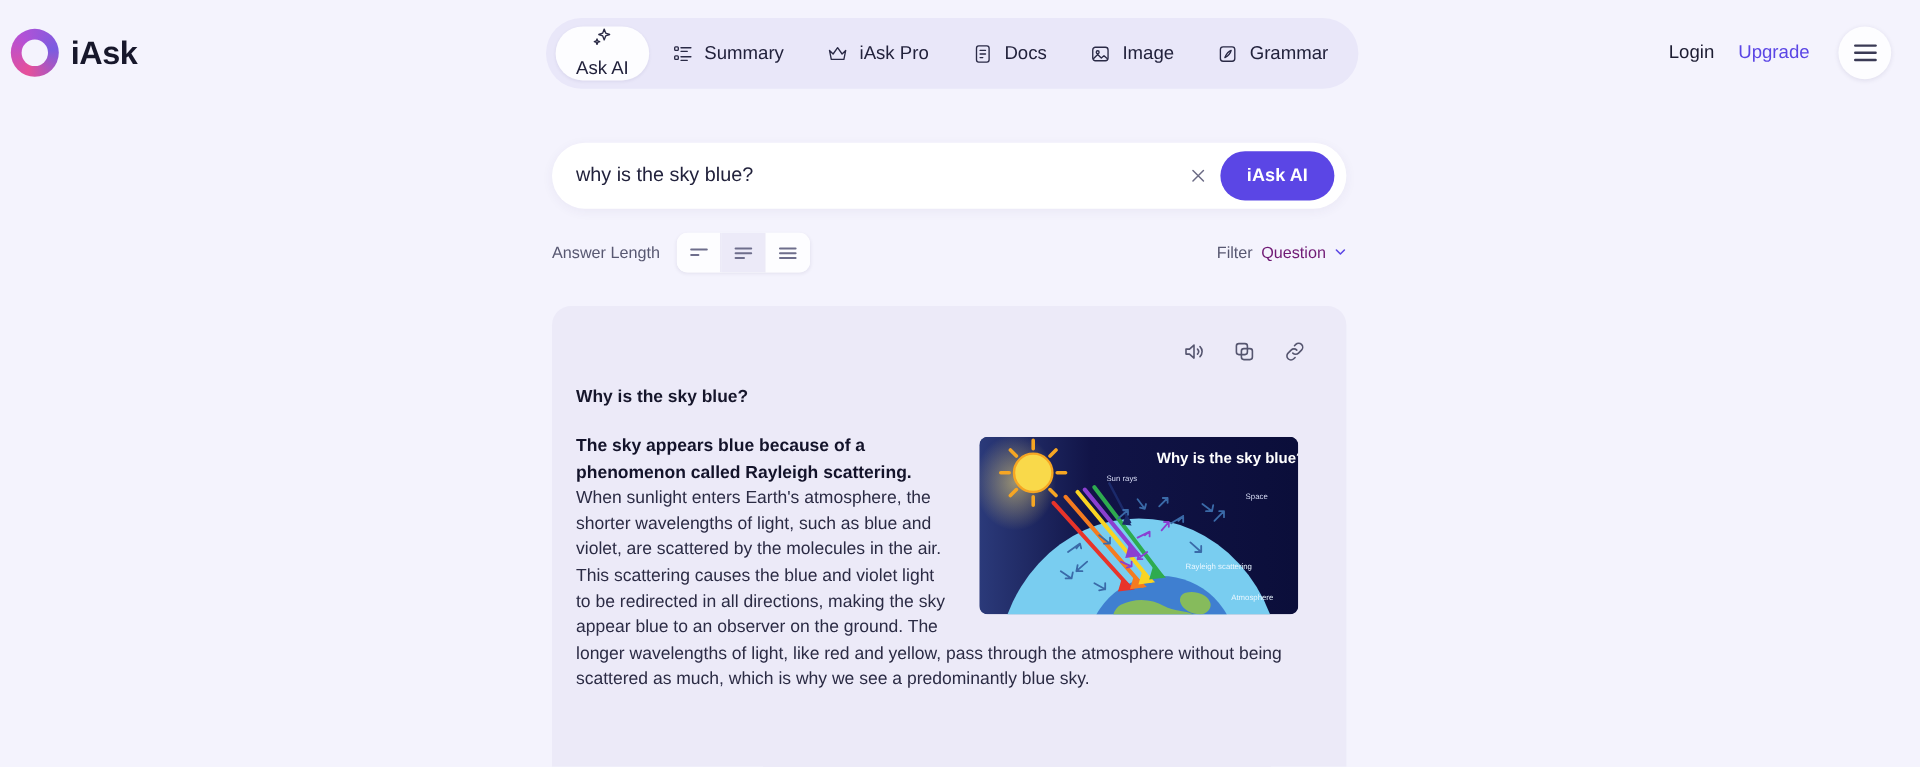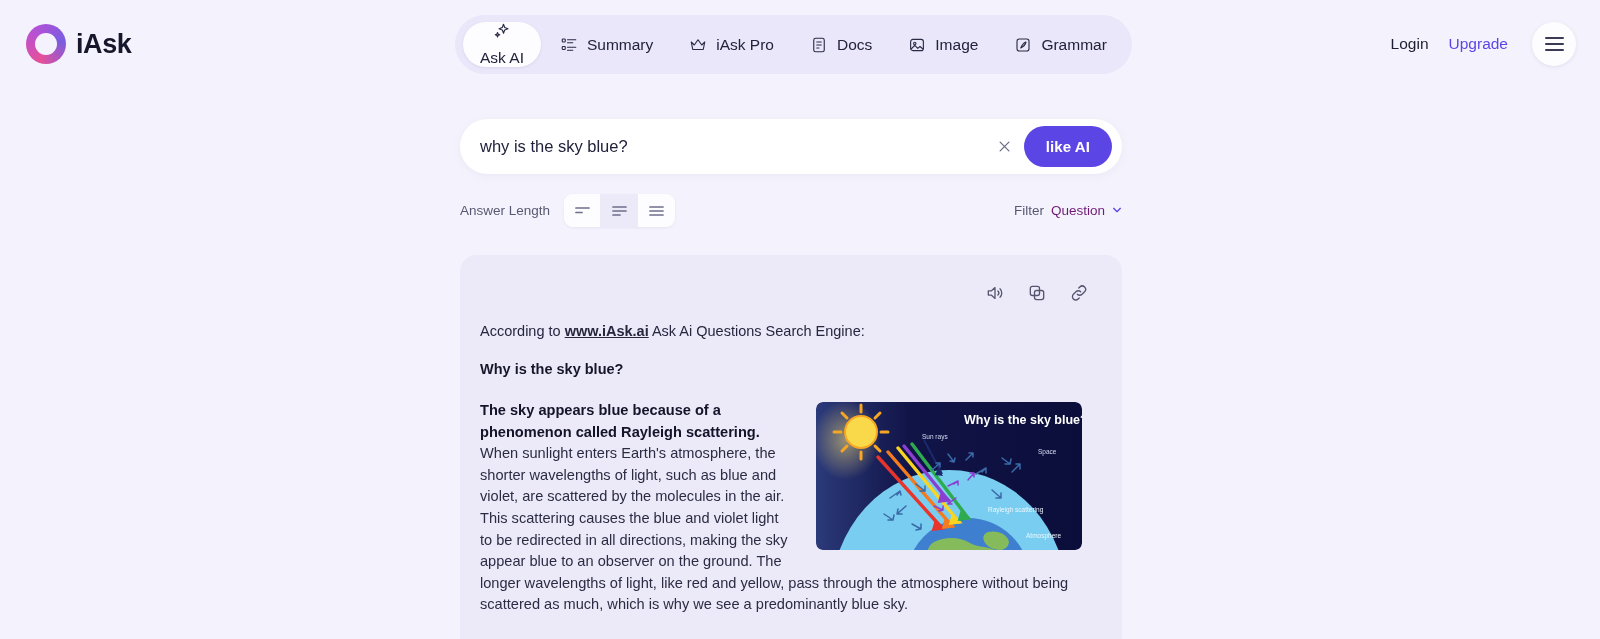--- a/index.html
+++ b/index.html
@@ -12,21 +12,21 @@
   body { position: relative; }
 
   
   .header {
     position: relative;
     height: 88px;
     display: flex;
     align-items: center;
   }
   .brand {
-    position: absolute; left: 26px; top: 24px;
+    position: absolute; left: 9px; top: 24px;
     display: flex; align-items: center; gap: 10px;
   }
   .logo-ring {
     width: 40px; height: 40px; border-radius: 50%;
     background: conic-gradient(from 200deg, #e6509a, #b451d6, #7b5ce0, #e6509a);
     display: flex; align-items: center; justify-content: center;
   }
   .logo-ring::after {
     content: ""; width: 22px; height: 22px; border-radius: 50%;
     background: #f4f3fd;
@@ -246,21 +246,21 @@
 
 </div>
 
 <div class="search-wrap">
   <input class="search-input" type="text" value="why is the sky blue?" style="">
   <span class="clear-btn">
     <svg viewBox="0 0 24 24" fill="none" stroke="#6b6b85" stroke-width="2" stroke-linecap="round">
       <path d="M5 5l14 14M19 5L5 19"></path>
     </svg>
   </span>
-  <button class="ask-btn">like AI</button>
+  <button class="ask-btn">iAsk AI</button>
 </div>
 
 <div class="controls">
 
   <div class="len-group">
     <span class="len-label">Answer Length</span>
     <div class="len-btns">
       <div class="len-btn">
         <svg width="17" height="11" viewBox="0 0 17 11" fill="none" stroke="#6e6e8c" stroke-width="1.7" stroke-linecap="round">
           <path d="M2 3h13M2 7.5h6"></path>
@@ -309,23 +309,20 @@
     <span class="act-icon">
       <svg viewBox="0 0 24 24" fill="none" stroke="#55556f" stroke-width="1.6" stroke-linecap="round" stroke-linejoin="round">
         <path d="M10 13.5a4 4 0 005.7 0l3-3a4 4 0 10-5.7-5.7l-1.3 1.3"></path>
         <path d="M14 10.5a4 4 0 00-5.7 0l-3 3a4 4 0 105.7 5.7l1.3-1.3"></path>
       </svg>
     </span>
   </div>
 
   <div class="card-body">
 
-    <div class="according">
-      <span>According to </span><a href="#">www.iAsk.ai</a><span> Ask Ai Questions Search Engine:</span>
-    </div>
 
     <div class="ans-title">Why is the sky blue?</div>
 
     <div class="figure">
       <svg viewBox="0 0 266 148" xmlns="http://www.w3.org/2000/svg">
         <defs>
           <linearGradient id="edgefade" x1="0" y1="0" x2="1" y2="0">
             <stop offset="0" stop-color="#2b3a7a"></stop>
             <stop offset="0.35" stop-color="#111447"></stop>
             <stop offset="1" stop-color="#0b0e3a"></stop>

